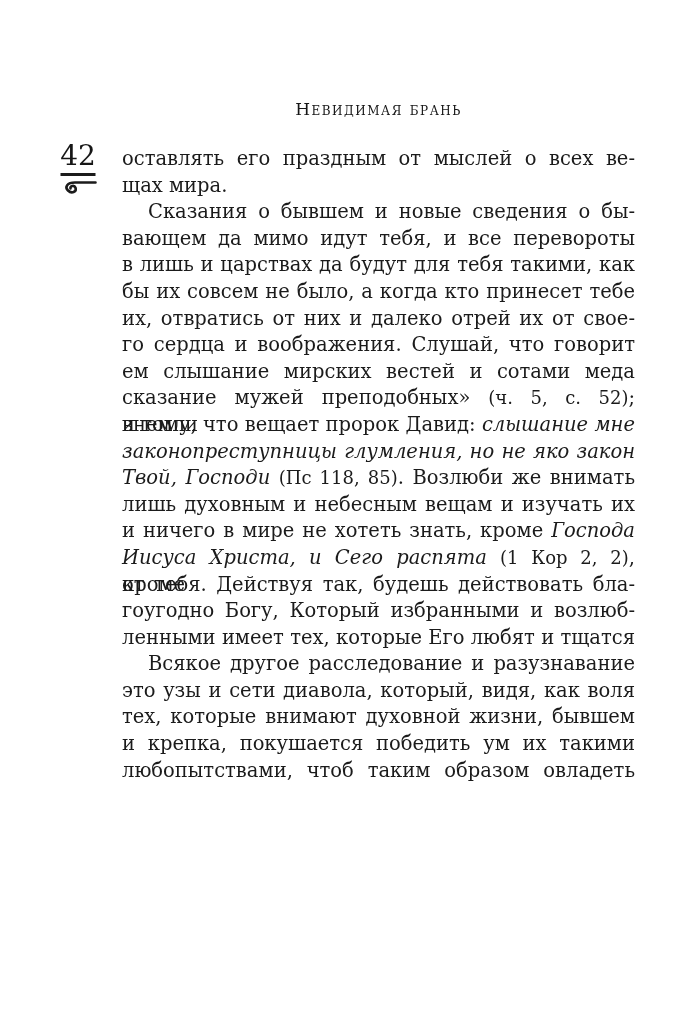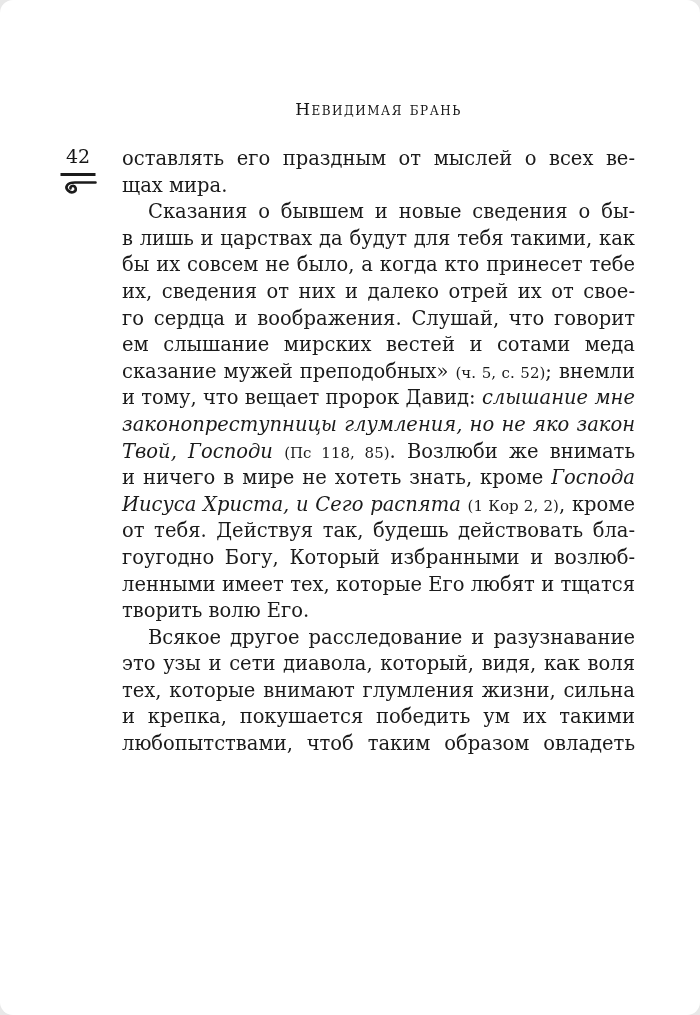--- a/index.html
+++ b/index.html
@@ -9,42 +9,41 @@
   }
   .page {
     position: relative;
     width: 700px;
     height: 1015px;
     margin: 0 auto;
     background: #ffffff;
     font-family: "DejaVu Serif", "Liberation Serif", serif;
     color: #1b1b1b;
     overflow: hidden;
-    border-radius: 13px;
   }
   .running-head {
     position: absolute;
     top: 99px;
     left: 122px;
     width: 513px;
     text-align: center;
     font-size: 17px;
     font-variant: small-caps;
     letter-spacing: 1.5px;
     color: #161616;
   }
   .margin-block {
     position: absolute;
     left: 56px;
     top: 144px;
     width: 44px;
     text-align: center;
   }
   .page-number {
-    font-size: 19px;
+    font-size: 28px;
     line-height: 24px;
     color: #161616;
   }
   .ornament {
     margin-top: 3px;
   }
   .text-column {
     position: absolute;
     left: 122px;
     top: 146px;
@@ -56,21 +55,21 @@
     line-height: 26.6px;
     white-space: normal;
     overflow: visible;
   }
   .line.j {
     text-align: justify;
     text-align-last: justify;
   }
   .line.ind { text-indent: 26px; }
   .it { font-style: italic; }
-  .sm { font-size: 15px; }
+  .sm { font-size: 18px; }
 </style>
 </head>
 <body>
 
 <div class="page">
 
   <div class="running-head">Невидимая брань</div>
 
   <div class="margin-block">
     <div class="page-number">42</div>
@@ -79,35 +78,36 @@
         <path d="M1.5 3.5 H36.5" stroke="#1b1b1b" stroke-width="3" fill="none"></path>
         <path d="M36.5 11.5 H16 C 8,11.5 5.5,16 9,19.5 C 12.5,23 18,21 16.5,16.8 C 15.3,13.6 11,14.8 11.5,17.5" stroke="#1b1b1b" stroke-width="2.6" fill="none" stroke-linecap="round"></path>
       </svg>
     </div>
   </div>
 
   <div class="text-column">
       <div class="line j"><span>оставлять его праздным от мыслей о всех ве-</span></div>
       <div class="line"><span>щах мира.</span></div>
       <div class="line j ind"><span>Сказания о бывшем и новые сведения о бы-</span></div>
+      <div class="line j"><span>вающем да мимо идут тебя, и все перевороты</span></div>
       <div class="line j"><span>в лишь и царствах да будут для тебя такими, как</span></div>
       <div class="line j"><span>бы их совсем не было, а когда кто принесет тебе</span></div>
-      <div class="line j"><span>их, сведения от них и далеко отрей их от свое-</span></div>
+      <div class="line j"><span>их, отвратись от них и далеко отрей их от свое-</span></div>
       <div class="line j"><span>го сердца и воображения. Слушай, что говорит</span></div>
       <div class="line j"><span>ем слышание мирских вестей и сотами меда</span></div>
       <div class="line j"><span>сказание мужей преподобных» </span><span class="sm">(ч. 5, с. 52)</span><span>; внемли</span></div>
       <div class="line j"><span>и тому, что вещает пророк Давид: </span><span class="it">слышание мне</span></div>
       <div class="line j"><span class="it">законопреступницы глумления, но не яко закон</span></div>
       <div class="line j"><span class="it">Твой, Господи </span><span class="sm">(Пс 118, 85)</span><span>. Возлюби же внимать</span></div>
+      <div class="line j"><span>лишь духовным и небесным вещам и изучать их</span></div>
       <div class="line j"><span>и ничего в мире не хотеть знать, кроме </span><span class="it">Господа</span></div>
       <div class="line j"><span class="it">Иисуса Христа, и Сего распята </span><span class="sm">(1 Кор 2, 2)</span><span>, кроме</span></div>
       <div class="line j"><span>от тебя. Действуя так, будешь действовать бла-</span></div>
       <div class="line j"><span>гоугодно Богу, Который избранными и возлюб-</span></div>
       <div class="line j"><span>ленными имеет тех, которые Его любят и тщатся</span></div>
-      <div class="line"><span>творить волю Его.</span></div>
       <div class="line j ind"><span>Всякое другое расследование и разузнавание</span></div>
       <div class="line j"><span>это узы и сети диавола, который, видя, как воля</span></div>
-      <div class="line j"><span>тех, которые внимают глумления жизни, сильна</span></div>
+      <div class="line j"><span>тех, которые внимают духовной жизни, бывшем</span></div>
       <div class="line j"><span>и крепка, покушается победить ум их такими</span></div>
       <div class="line j"><span>любопытствами, чтоб таким образом овладеть</span></div>
     </div>
 
 </div>
 
 </body></html>

